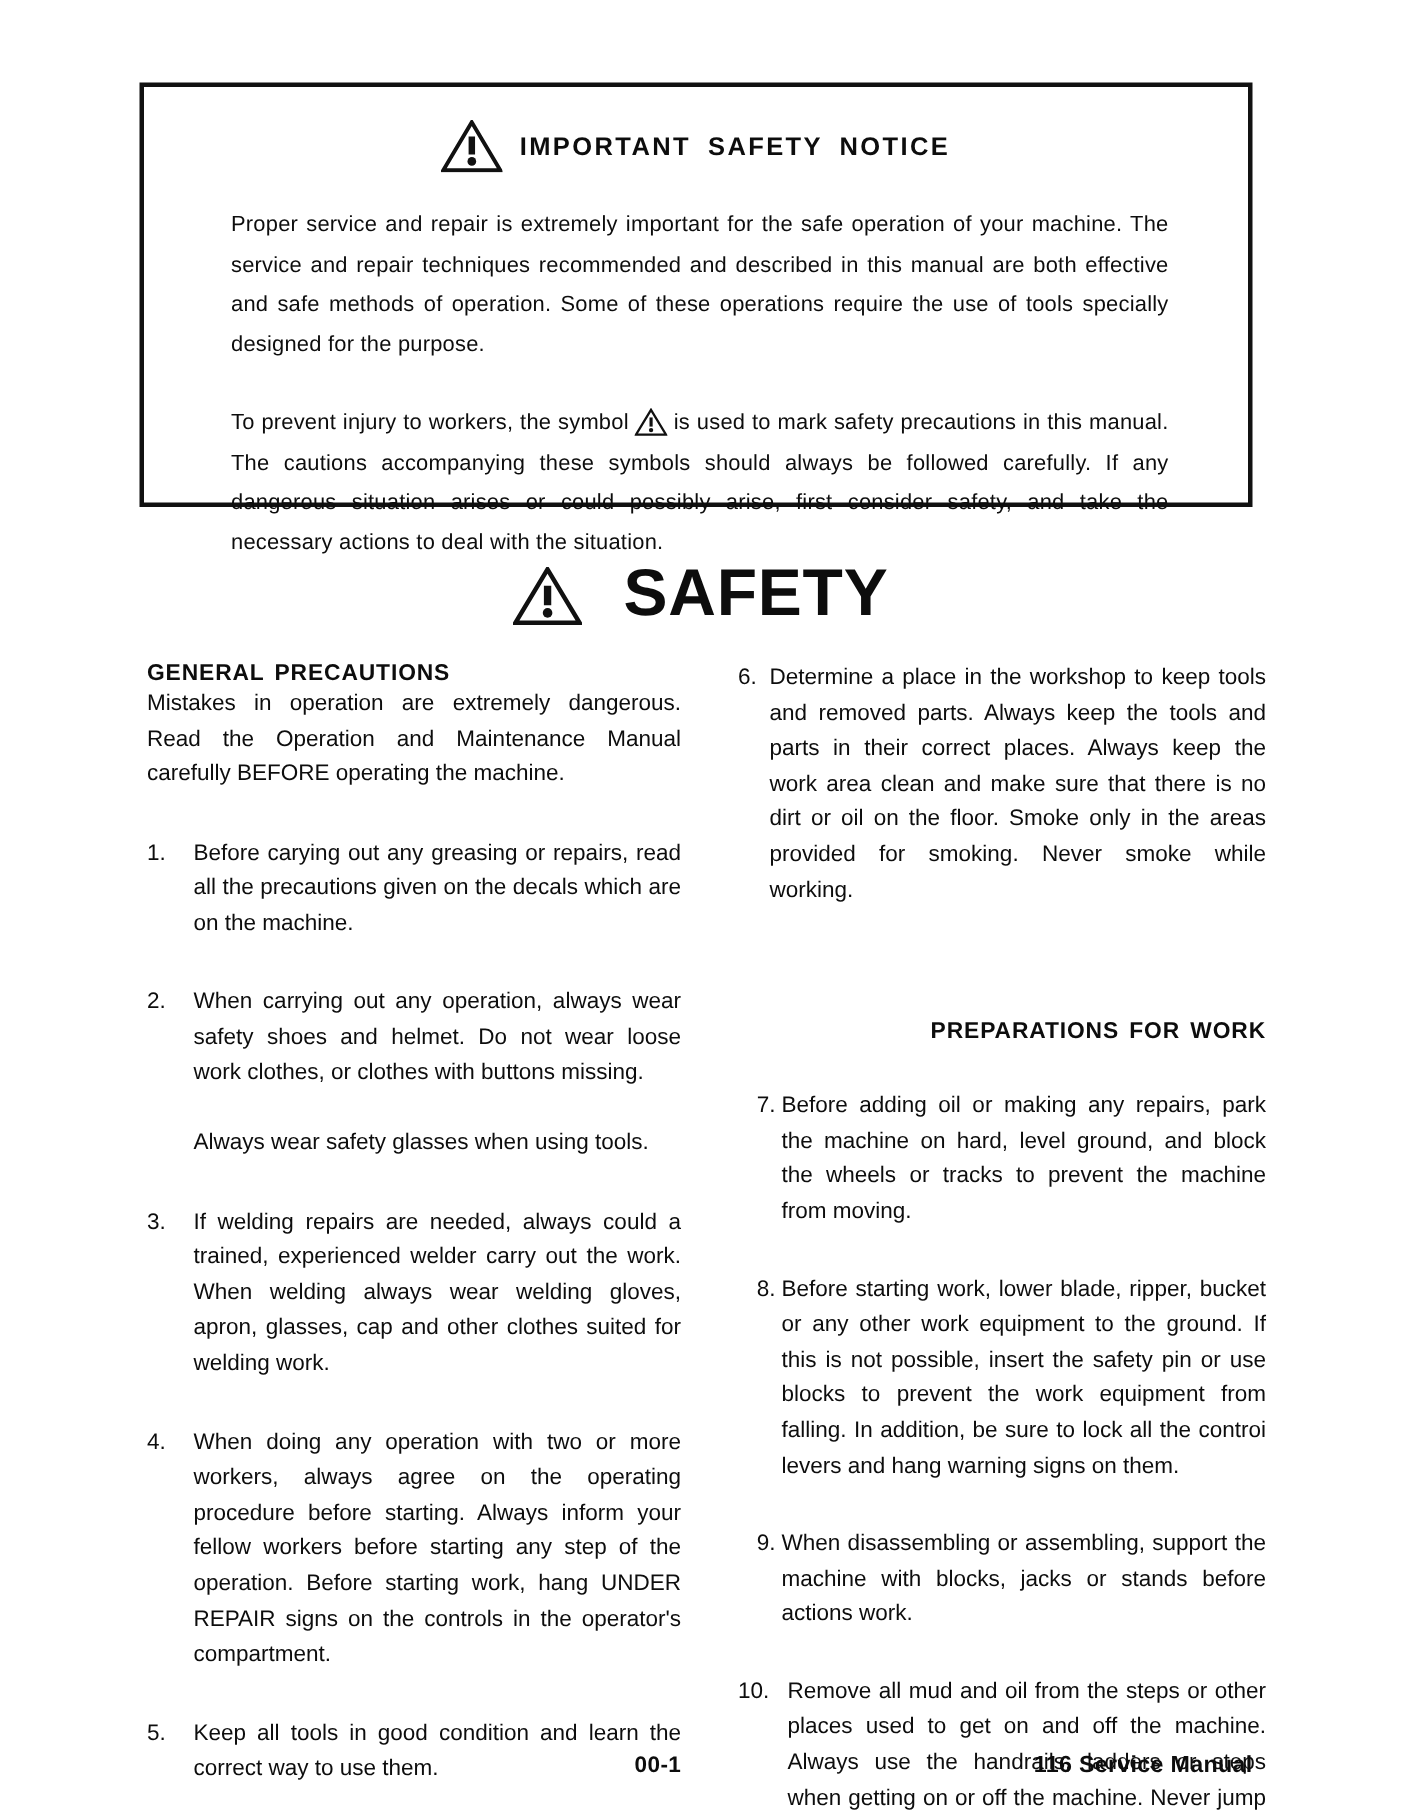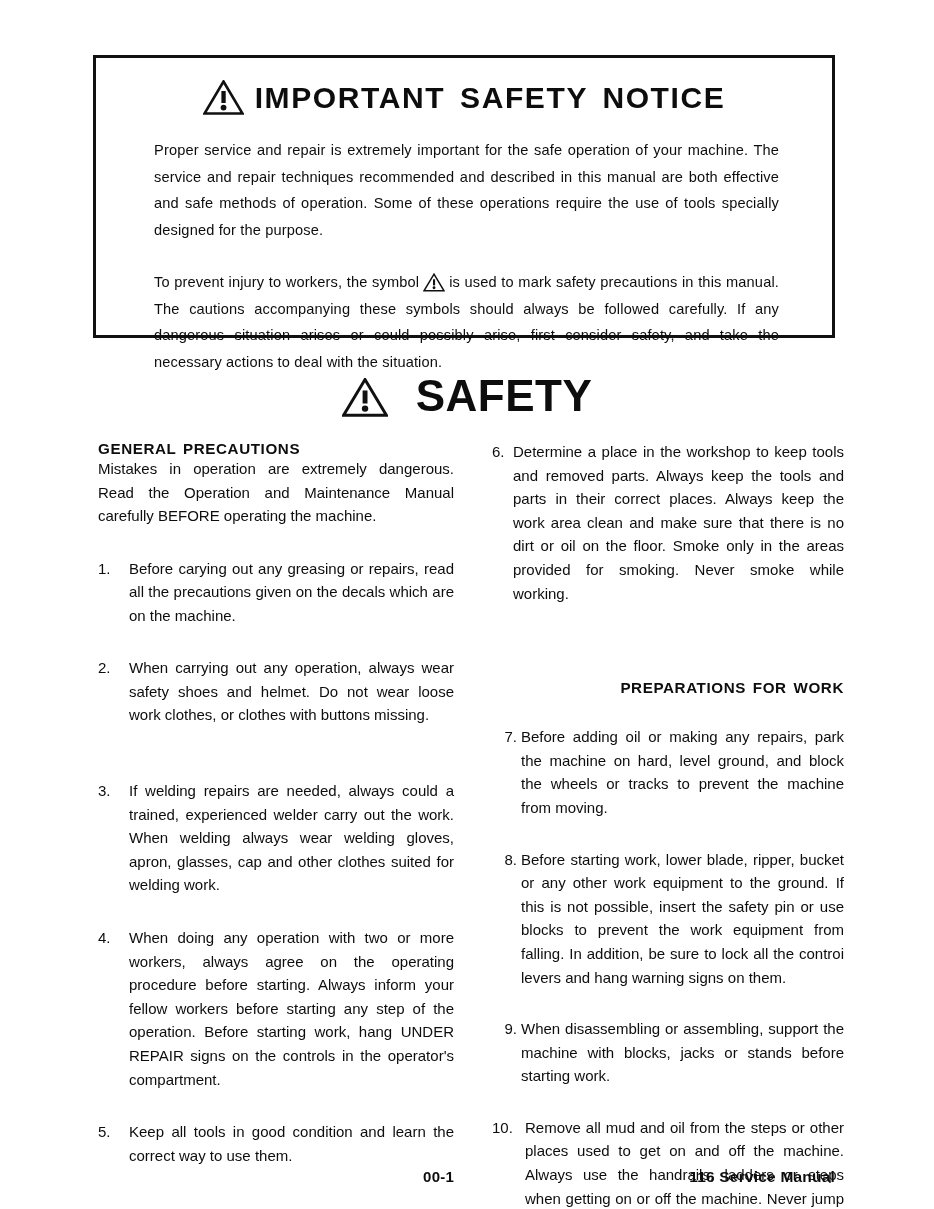--- a/index.html
+++ b/index.html
@@ -27,21 +27,21 @@
     border: 3px solid #111;
     box-sizing: border-box;
   }
   .notice-title-row {
     display: flex;
     align-items: center;
     justify-content: center;
     margin-top: 22px;
   }
   .notice-title {
-    font-size: 30px;
+    font-size: 17px;
     font-weight: bold;
     letter-spacing: 1.6px;
     word-spacing: 5px;
     margin-left: 11px;
     white-space: nowrap;
   }
   .notice-body {
     padding: 0 53px 0 58px;
     margin-top: 22px;
   }
@@ -225,20 +225,24 @@
 
     <div class="gap-2"></div>
 
     <div class="item">
       <span class="num">2.</span>
       <span class="txt">When carrying out any operation, always wear safety shoes and helmet. Do not wear loose work clothes, or clothes with buttons missing.</span>
     </div>
 
     <div class="gap-sub"></div>
 
+    <div class="item">
+      <span class="num"></span>
+      <span class="txt">Always wear safety glasses when using tools.</span>
+    </div>
 
     <div class="gap-2"></div>
 
     <div class="item">
       <span class="num">3.</span>
       <span class="txt">If welding repairs are needed, always could a trained, experienced welder carry out the work. When welding always wear welding gloves, apron, glasses, cap and other clothes suited for welding work.</span>
     </div>
 
     <div class="gap-2"></div>
 
@@ -278,21 +282,21 @@
 
     <div class="item">
       <span class="num">8.</span>
       <span class="txt">Before starting work, lower blade, ripper, bucket or any other work equipment to the ground. If this is not possible, insert the safety pin or use blocks to prevent the work equipment from falling. In addition, be sure to lock all the controi levers and hang warning signs on them.</span>
     </div>
 
     <div class="gap-1"></div>
 
     <div class="item">
       <span class="num">9.</span>
-      <span class="txt">When disassembling or assembling, support the machine with blocks, jacks or stands before starting work.</span>
+      <span class="txt">When disassembling or assembling, support the machine with blocks, jacks or stands before actions work.</span>
     </div>
 
     <div class="gap-1"></div>
 
     <div class="item n10">
       <span class="num">10.</span>
       <span class="txt">Remove all mud and oil from the steps or other places used to get on and off the machine. Always use the handrails, ladders or steps when getting on or off the machine. Never jump on or off the machine. If it is impossible to use the handrails, ladders or steps, use a stand to provide safe footing.</span>
     </div>
 
   </div>

